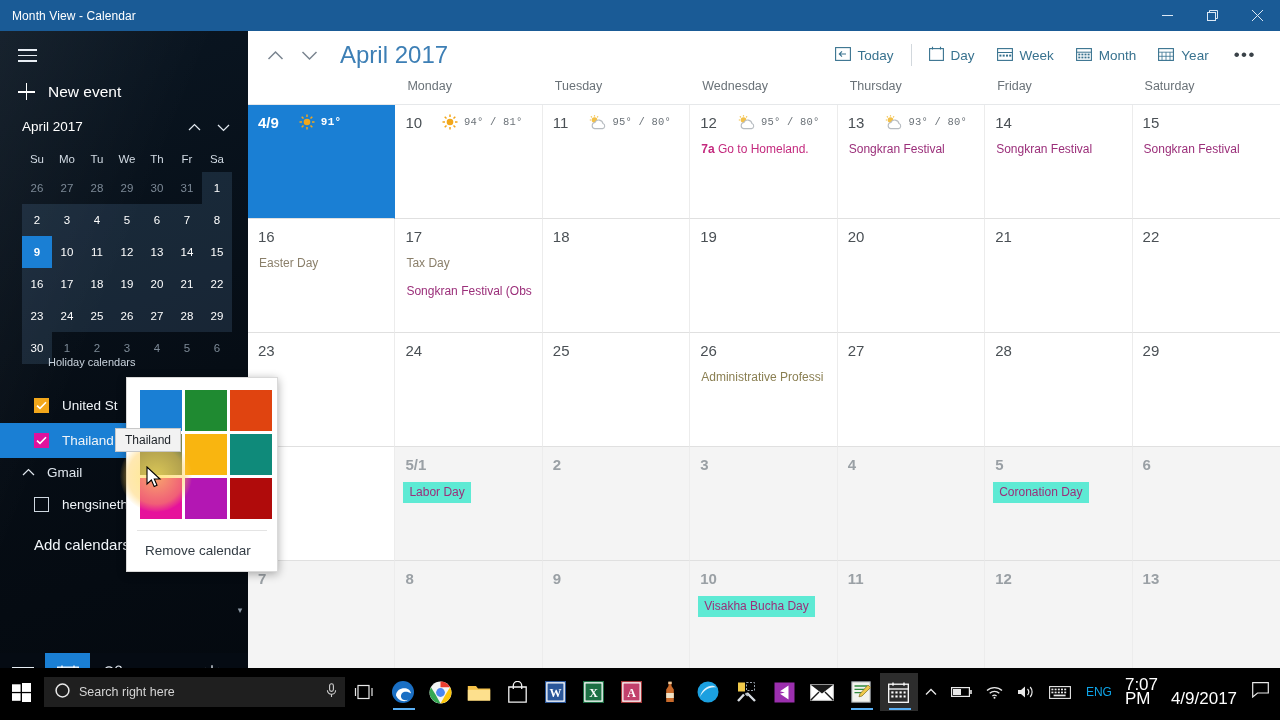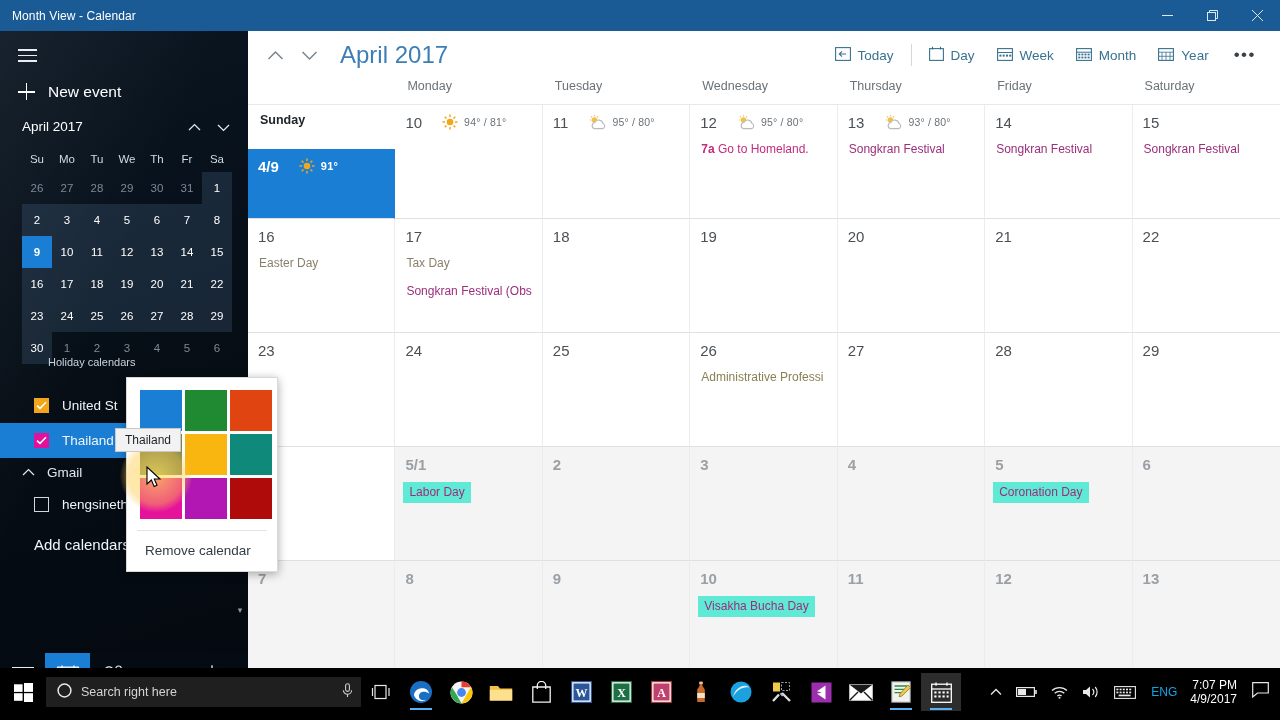--- a/index.html
+++ b/index.html
@@ -162,27 +162,27 @@
     display: grid; grid-template-columns: repeat(7, 1fr);
     grid-template-rows: repeat(5, 114px);
     height: 570px;
   }
   .cell {
     border-right: 1px solid #ececec; border-bottom: 1px solid #e0e0e0;
     padding: 8px 8px 0 10px; position: relative; overflow: hidden;
     background: #fff; cursor: pointer;
   }
   .cell.out { background: #f4f4f4; }
-  .cell.sel { background: #1a7fd4; border-right-color: #1a7fd4; margin-top: 44px; }
+  .cell.sel { background: #1a7fd4; border-right-color: #1a7fd4; }
   .cell:nth-child(7n) { border-right: none; }
   .cellhead { display: flex; align-items: center; height: 18px; }
   .daynum { font-size: 15px; color: #4a5055; }
   .cell.out .daynum { color: #9aa0a5; font-weight: bold; }
   .cell.sel .daynum { color: #fff; font-weight: 700; }
-  .wx { margin-left: 20px; display: flex; align-items: center; gap: 6px; }
+  .wx { margin-left: 20px; display: flex; align-items: center; gap: 6px; font-family: Liberation Mono, monospace; }
   .wx .t { font-size: 10.5px; color: #6b7278; letter-spacing: .2px; }
   .cell.sel .wx .t { color: #fff; font-weight: 700; font-size: 11px; }
 
   .ev {
     margin-top: 9px; font-size: 12px; line-height: 15px;
     white-space: nowrap; overflow: hidden;
     padding: 2px 4px 2px 1px;
   }
   .ev.chip { background: #5eead4; padding: 3px 6px; margin-left: -2px; display:inline-block; }
   .ev b { font-weight: 700; }
@@ -238,22 +238,22 @@
     content:''; position: absolute; bottom: 1px; left: 9px; width: 22px;
     height: 2px; background: #5ab0f5;
   }
   .tbicon.active { background: #2d2d2d; }
   .tray { margin-left: auto; display: flex; align-items: center; height: 38px; }
   .trayitem {
     padding: 0 7px; height: 38px; display: flex; align-items: center;
     color: #e8e8e8; cursor: pointer;
   }
   .clock {
-    display: flex; flex-direction: column; align-items: flex-end;
-    justify-content: center; font-size: 12px; color: #ffffff;
+    display: flex; flex-direction: row; align-items: flex-end;
+    justify-content: center; font-size: 17px; color: #ffffff;
     line-height: 14px; padding: 0 9px 0 5px; cursor: pointer;
   }
   .actioncenter { padding: 0 11px 0 6px; cursor: pointer; }
   .lang { font-size: 12px; color: #0ea5e9; padding: 0 8px; cursor:pointer; }
 </style>
 </head>
 <body>
 
 <div id="app">
 

